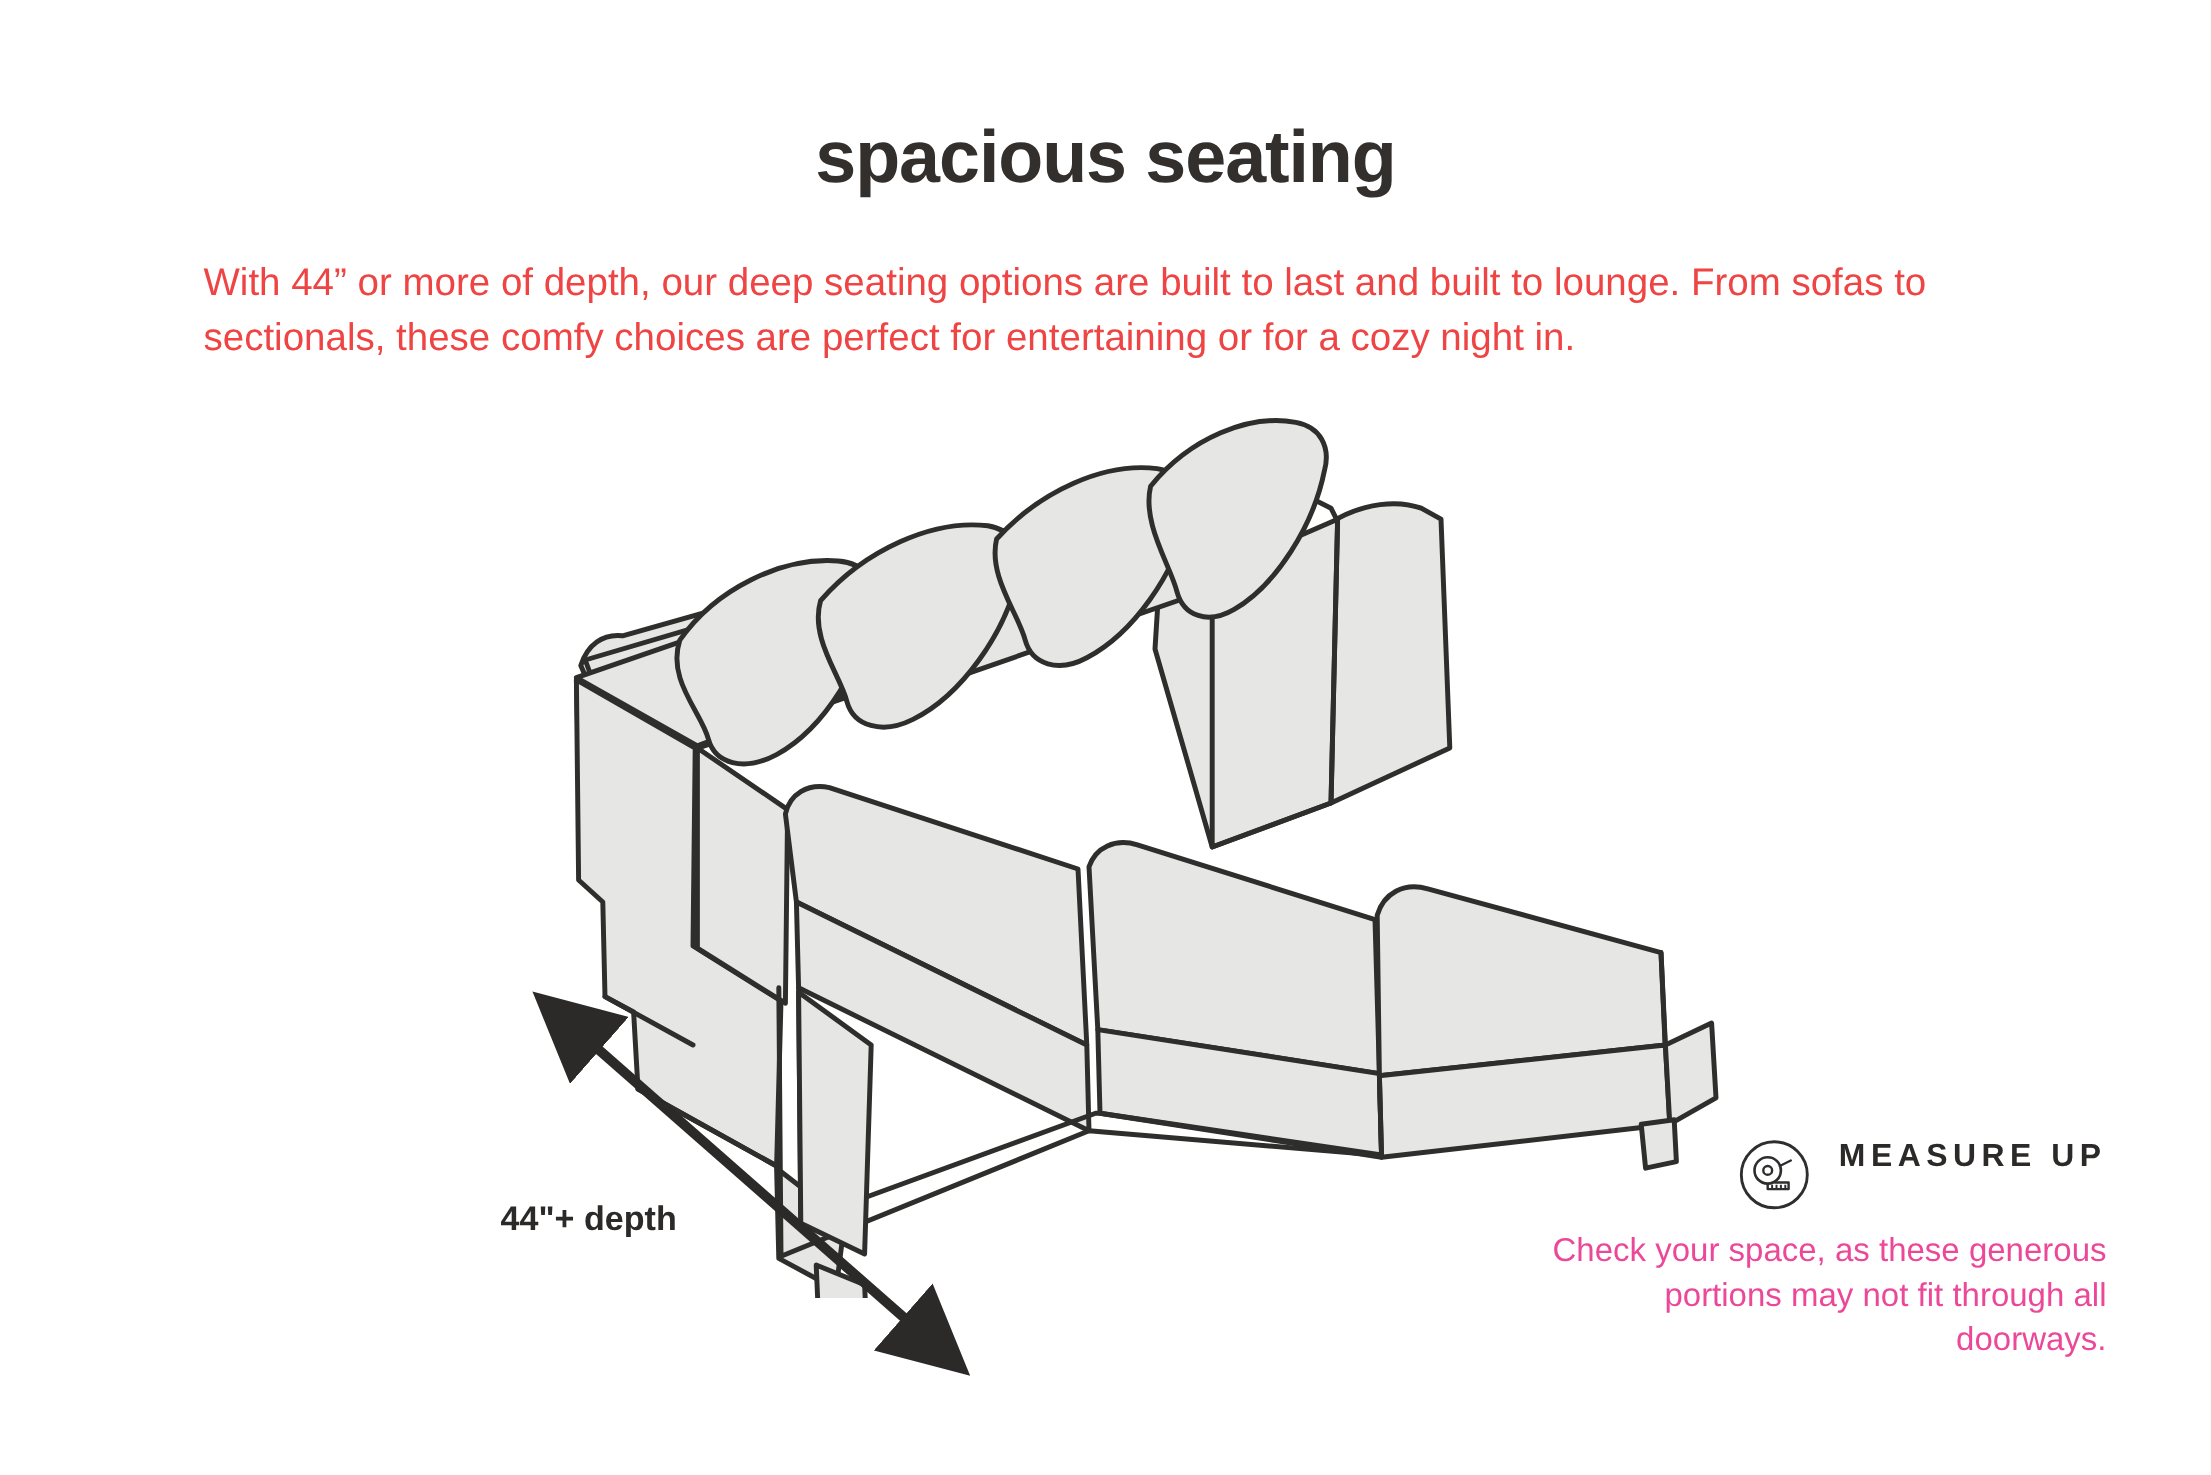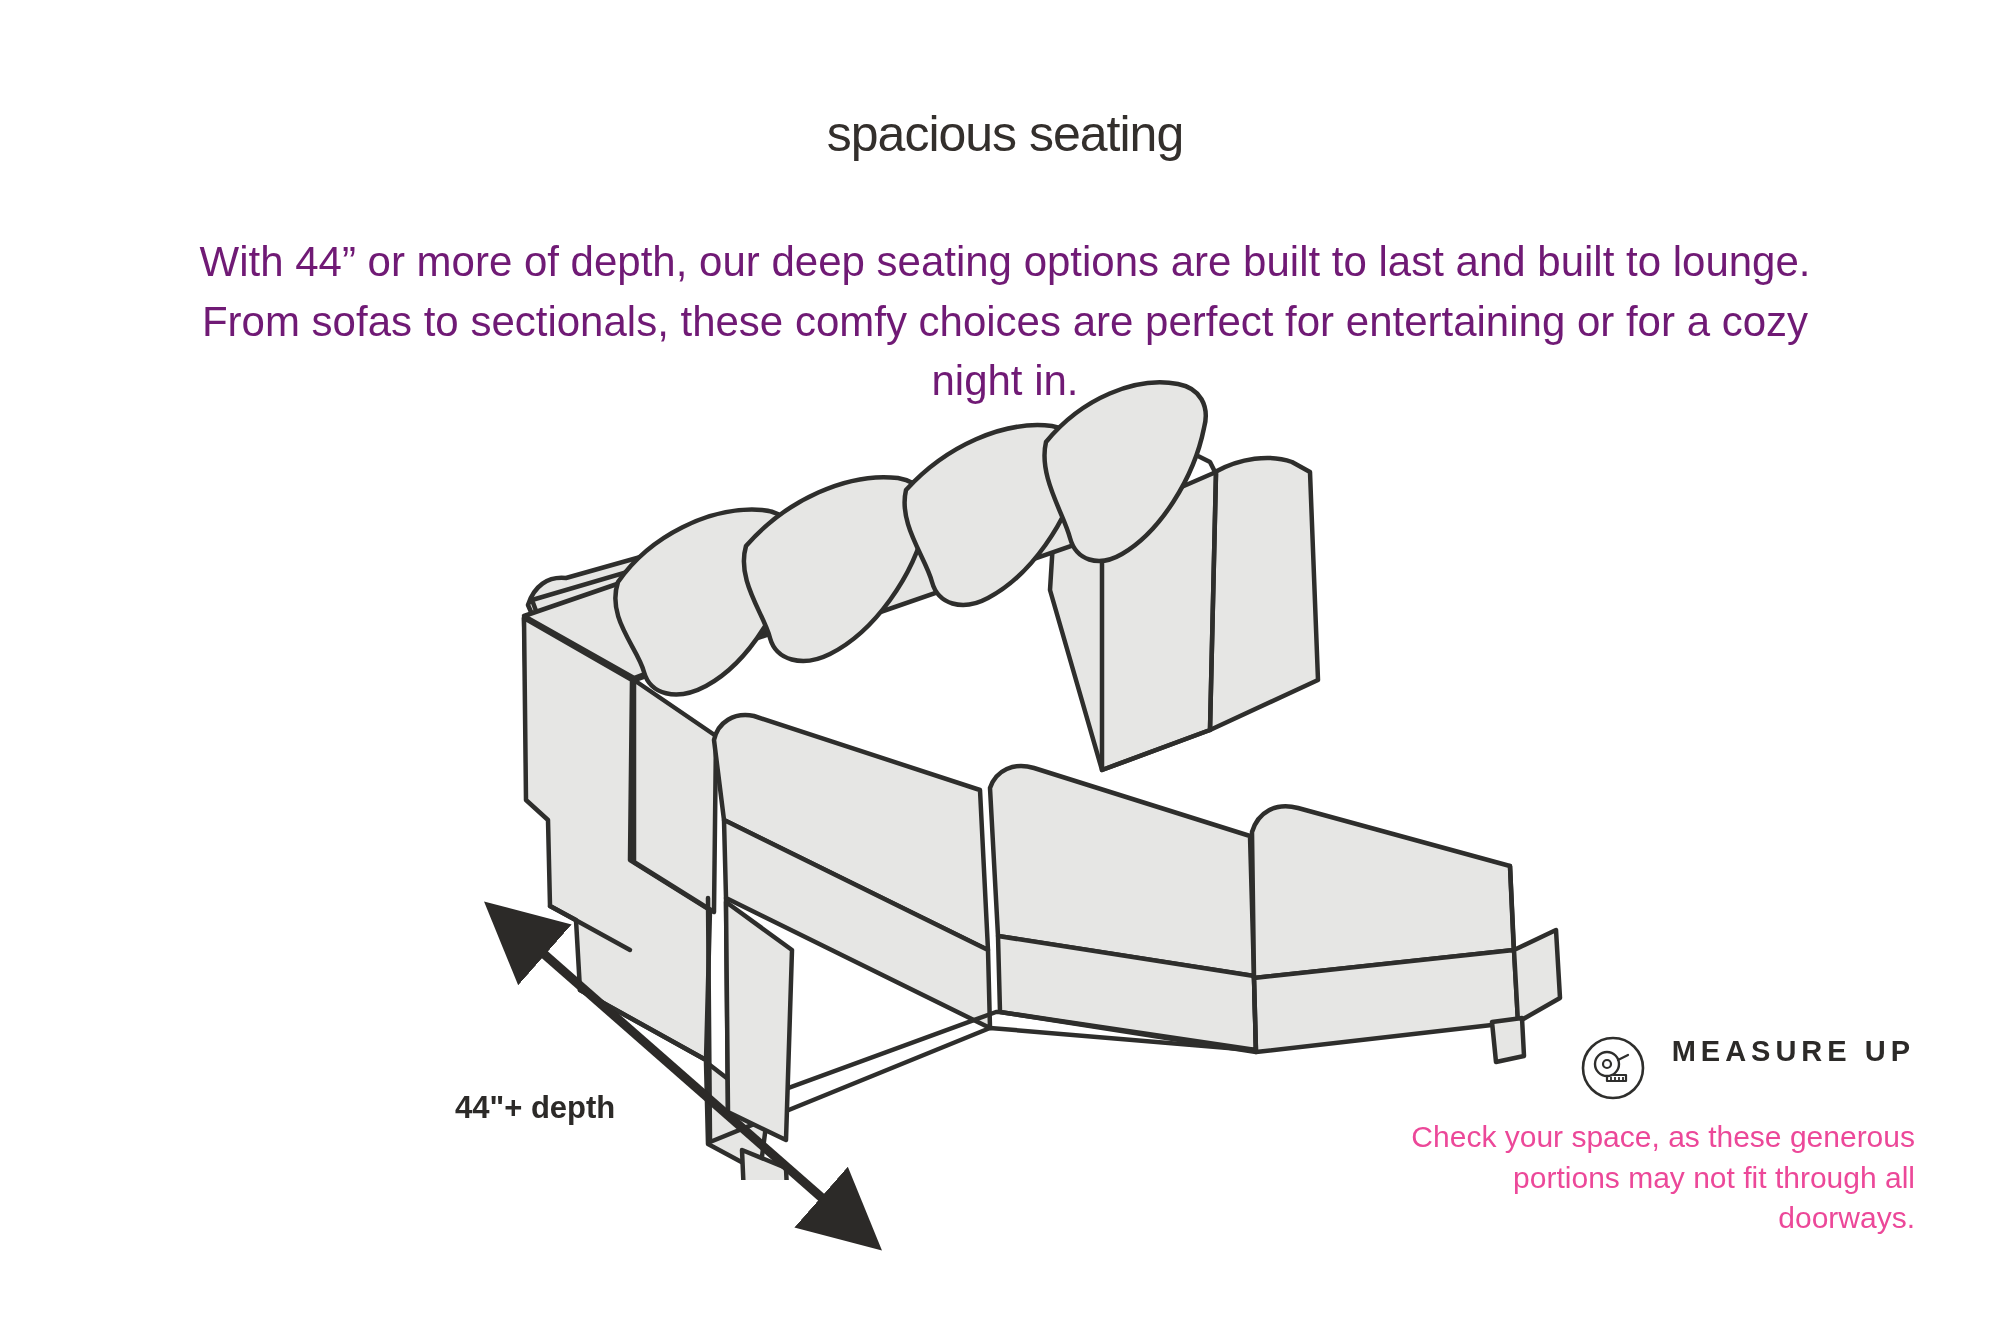--- a/index.html
+++ b/index.html
@@ -21,37 +21,36 @@
     inset: 0;
   }
 
   
   .headline {
     position: absolute;
     top: 108px;
     left: 0;
     width: 2010px;
     text-align: center;
-    font-size: 50px;
-    font-weight: normal;
+    font-size: 67px;
+    font-weight: bold;
     letter-spacing: -1px;
     color: #332f2c;
     line-height: 1.05;
   }
 
   .subhead {
     position: absolute;
     top: 232px;
     left: 50%;
     transform: translateX(-50%);
     width: 1640px;
-    text-align: center;
-    font-size: 42px;
+    font-size: 35px;
     line-height: 1.42;
-    color: #701a75;
+    color: #ef4444;
     font-weight: 400;
   }
 
   
   .illustration {
     position: absolute;
     left: 510px;
     top: 350px;
     width: 1060px;
     height: 830px;

